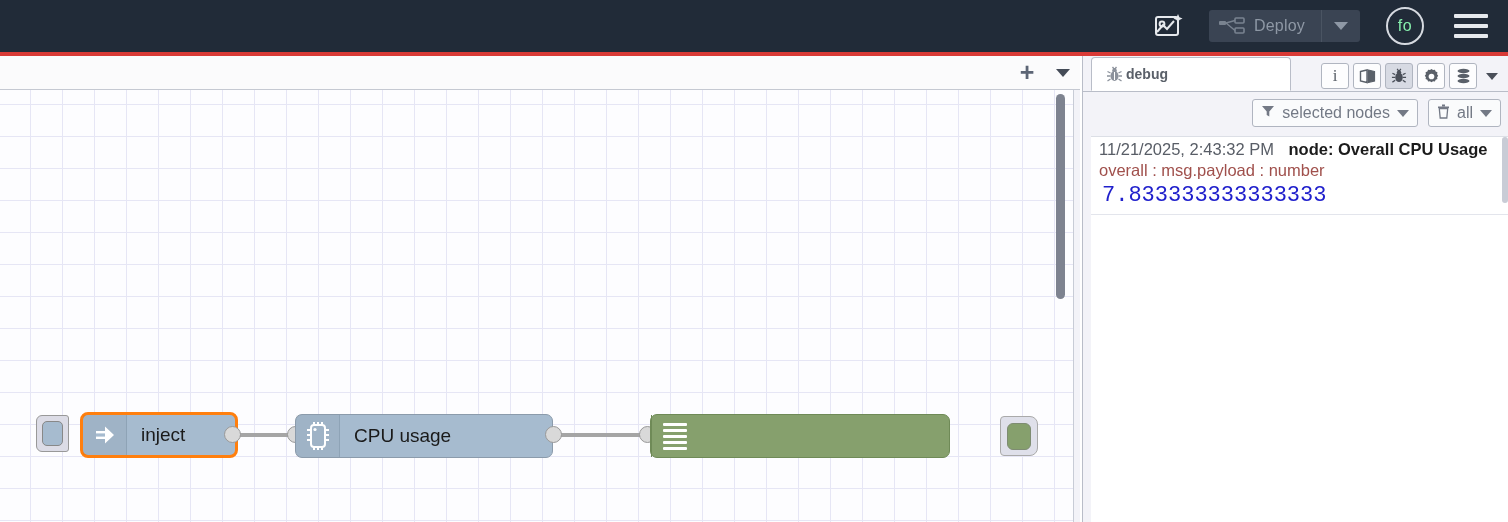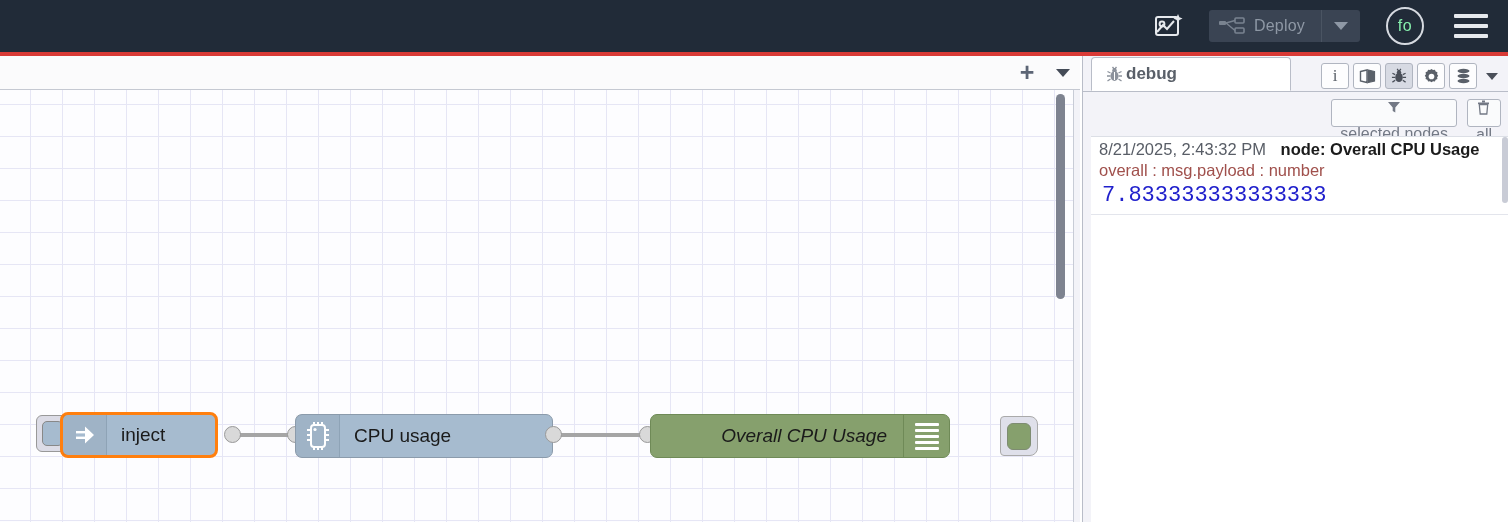--- a/index.html
+++ b/index.html
@@ -218,21 +218,21 @@
     border-bottom: 1px solid #b9bdc8;
     display: flex; align-items: flex-end;
   }
   .sb-tab {
     margin-left: 8px;
     height: 34px; min-width: 200px;
     background: #fff;
     border: 1px solid #b9bdc8; border-bottom: 1px solid #fff;
     border-radius: 4px 4px 0 0;
     display: flex; align-items: center; padding: 0 14px;
-    font-size: 17px; font-weight: bold; color: #5a6069;
+    font-size: 14px; font-weight: bold; color: #5a6069;
     cursor: pointer;
   }
   .sb-tab .bug { margin-right: 3px; display: flex; align-items: center; }
   .sb-tools { margin-left: auto; display: flex; align-items: center; padding: 0 6px 2px 0; gap: 4px; }
   .sb-tool {
     width: 28px; height: 26px;
     border: 1px solid #b0b5c0; border-radius: 3px;
     background: #fdfdfe;
     display: flex; align-items: center; justify-content: center;
     cursor: pointer; color: #5a6069;
@@ -250,21 +250,21 @@
 
   .sb-filterbar {
     position: absolute; left: 0; top: 36px; width: 426px; height: 42px;
     display: flex; align-items: center; justify-content: flex-end;
     padding-right: 8px; gap: 10px;
   }
   .filter-btn {
     height: 28px; border: 1px solid #b0b5c0; border-radius: 3px;
     background: #fafbfc;
     display: flex; align-items: center; padding: 0 8px; gap: 7px;
-    font-size: 16px; color: #737985; cursor: pointer; flex-direction: column;
+    font-size: 16px; color: #737985; cursor: pointer;
   }
   .filter-btn .cd {
     width: 0; height: 0;
     border-left: 6px solid transparent; border-right: 6px solid transparent;
     border-top: 7px solid #737985;
   }
 
   .msg-list {
     position: absolute; left: 8px; top: 80px;
     width: 418px; height: 386px;
@@ -346,21 +346,21 @@
     </div>
 
     <div class="canvas">
 
       <div class="wire" style="left:236px; top:343px; width:62px;"></div>
       <div class="wire" style="left:553px; top:343px; width:98px;"></div>
 
       <div class="node-btn-left" style="left:36px; top:325px;">
         <i></i>
       </div>
-      <div class="node node-inject" style="left:60px; top:322px;">
+      <div class="node node-inject" style="left:80px; top:322px;">
         <div class="node-icon-box">
           <svg width="26" height="26" viewBox="0 0 26 26">
             <path d="M4 9 h9 V4.5 L22 13 L13 21.5 V17 H4 Z" fill="#ffffff"></path>
             <rect x="4" y="11.4" width="9" height="3.2" fill="#a6bbcf"></rect>
           </svg>
         </div>
         <div class="node-label">inject</div>
       </div>
       <div class="port" style="left:224px; top:336px;"></div>
 
@@ -385,21 +385,20 @@
                 <rect x="17" y="1" width="2" height="3"></rect>
             </g>
           </svg>
         </div>
         <div class="node-label">CPU usage</div>
       </div>
       <div class="port" style="left:545px; top:336px;"></div>
 
       <div class="port" style="left:639px; top:336px;"></div>
       <div class="node node-debug">
-        <div class="node-label">Overall CPU Usage</div>
         <div class="debug-lines-box">
           <i></i>
             <i></i>
             <i></i>
           <i></i>
             <i></i>
         </div>
       </div>
       <div class="node-btn-right" style="left:1000px; top:326px;">
         <i></i>
@@ -482,21 +481,21 @@
           </svg>
         </span>
         <span>all</span>
         <span class="cd"></span>
       </div>
     </div>
 
     <div class="msg-list">
       <div class="msg-row">
         <div class="msg-head">
-          <span>8/21/2025, 2:43:32 PM</span>
+          <span>11/21/2025, 2:43:32 PM</span>
           <span class="msg-node">node: Overall CPU Usage</span>
         </div>
         <div class="msg-topic">overall : msg.payload : number</div>
         <div class="msg-value">7.833333333333333</div>
       </div>
       <div class="msg-scroll-thumb"></div>
     </div>
   </div>
 
 </div>

